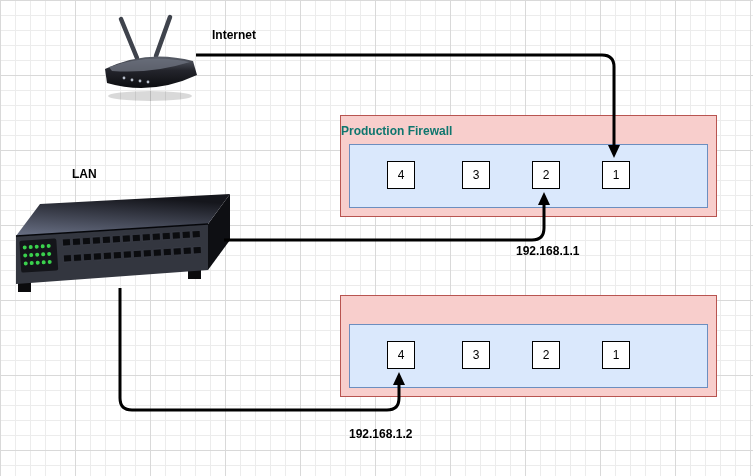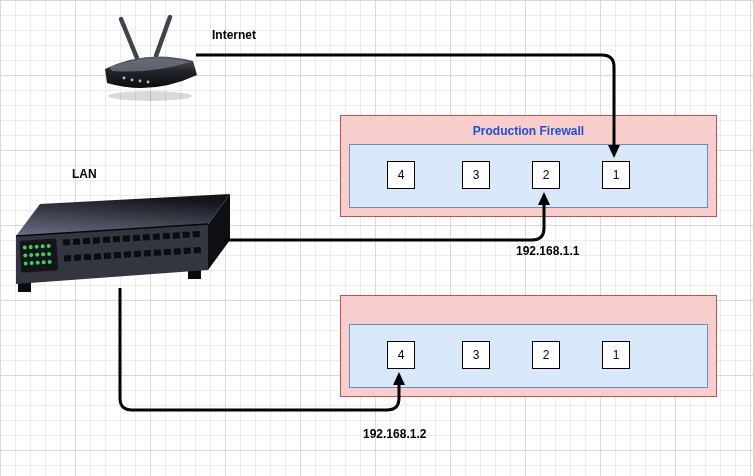--- a/index.html
+++ b/index.html
@@ -13,22 +13,22 @@
       linear-gradient(to right, #ececec 1px, transparent 1px),
       linear-gradient(to bottom, #ececec 1px, transparent 1px);
     background-size:75px 75px,75px 75px,15px 15px,15px 15px;
   }
   .firewall{
     position:absolute;left:340px;width:375px;height:100px;
     background:var(--firewall-fill,#f8cecc);
     border:1px solid var(--firewall-border,#b85450);
   }
   .firewall .title{
-    position:absolute;top:8px;left:0;right:0;text-align:center;
-    font-size:12px;font-weight:bold;color:#1d4ed8;
+    position:absolute;top:8px;left:0;right:0;text-align:left;
+    font-size:12px;font-weight:bold;color:#0f766e;
   }
   .port-panel{
     position:absolute;left:8px;top:28px;width:357px;height:62px;
     background:var(--port-panel-fill,#dae8fc);
     border:1px solid var(--port-panel-border,#6c8ebf);
   }
   .port{
     position:absolute;top:16px;width:26px;height:26px;
     background:var(--port-fill,#ffffff);
     border:1px solid var(--port-border,#000000);
@@ -164,15 +164,15 @@
     <g fill="var(--arrow,#000000)">
       <polygon points="608,145 620,145 614,158"></polygon>
       <polygon points="538,205 550,205 544,192"></polygon>
       <polygon points="393,385 405,385 399,372"></polygon>
     </g>
   </svg>
 
   <div class="label" style="left:212px;top:28px">Internet</div>
   <div class="label" style="left:72px;top:167px">LAN</div>
   <div class="label" style="left:516px;top:244px">192.168.1.1</div>
-  <div class="label" style="left:363px;top:427px">192.168.1.2</div>
+  <div class="label" style="left:349px;top:427px">192.168.1.2</div>
 
 </div>
 
 </body></html>

